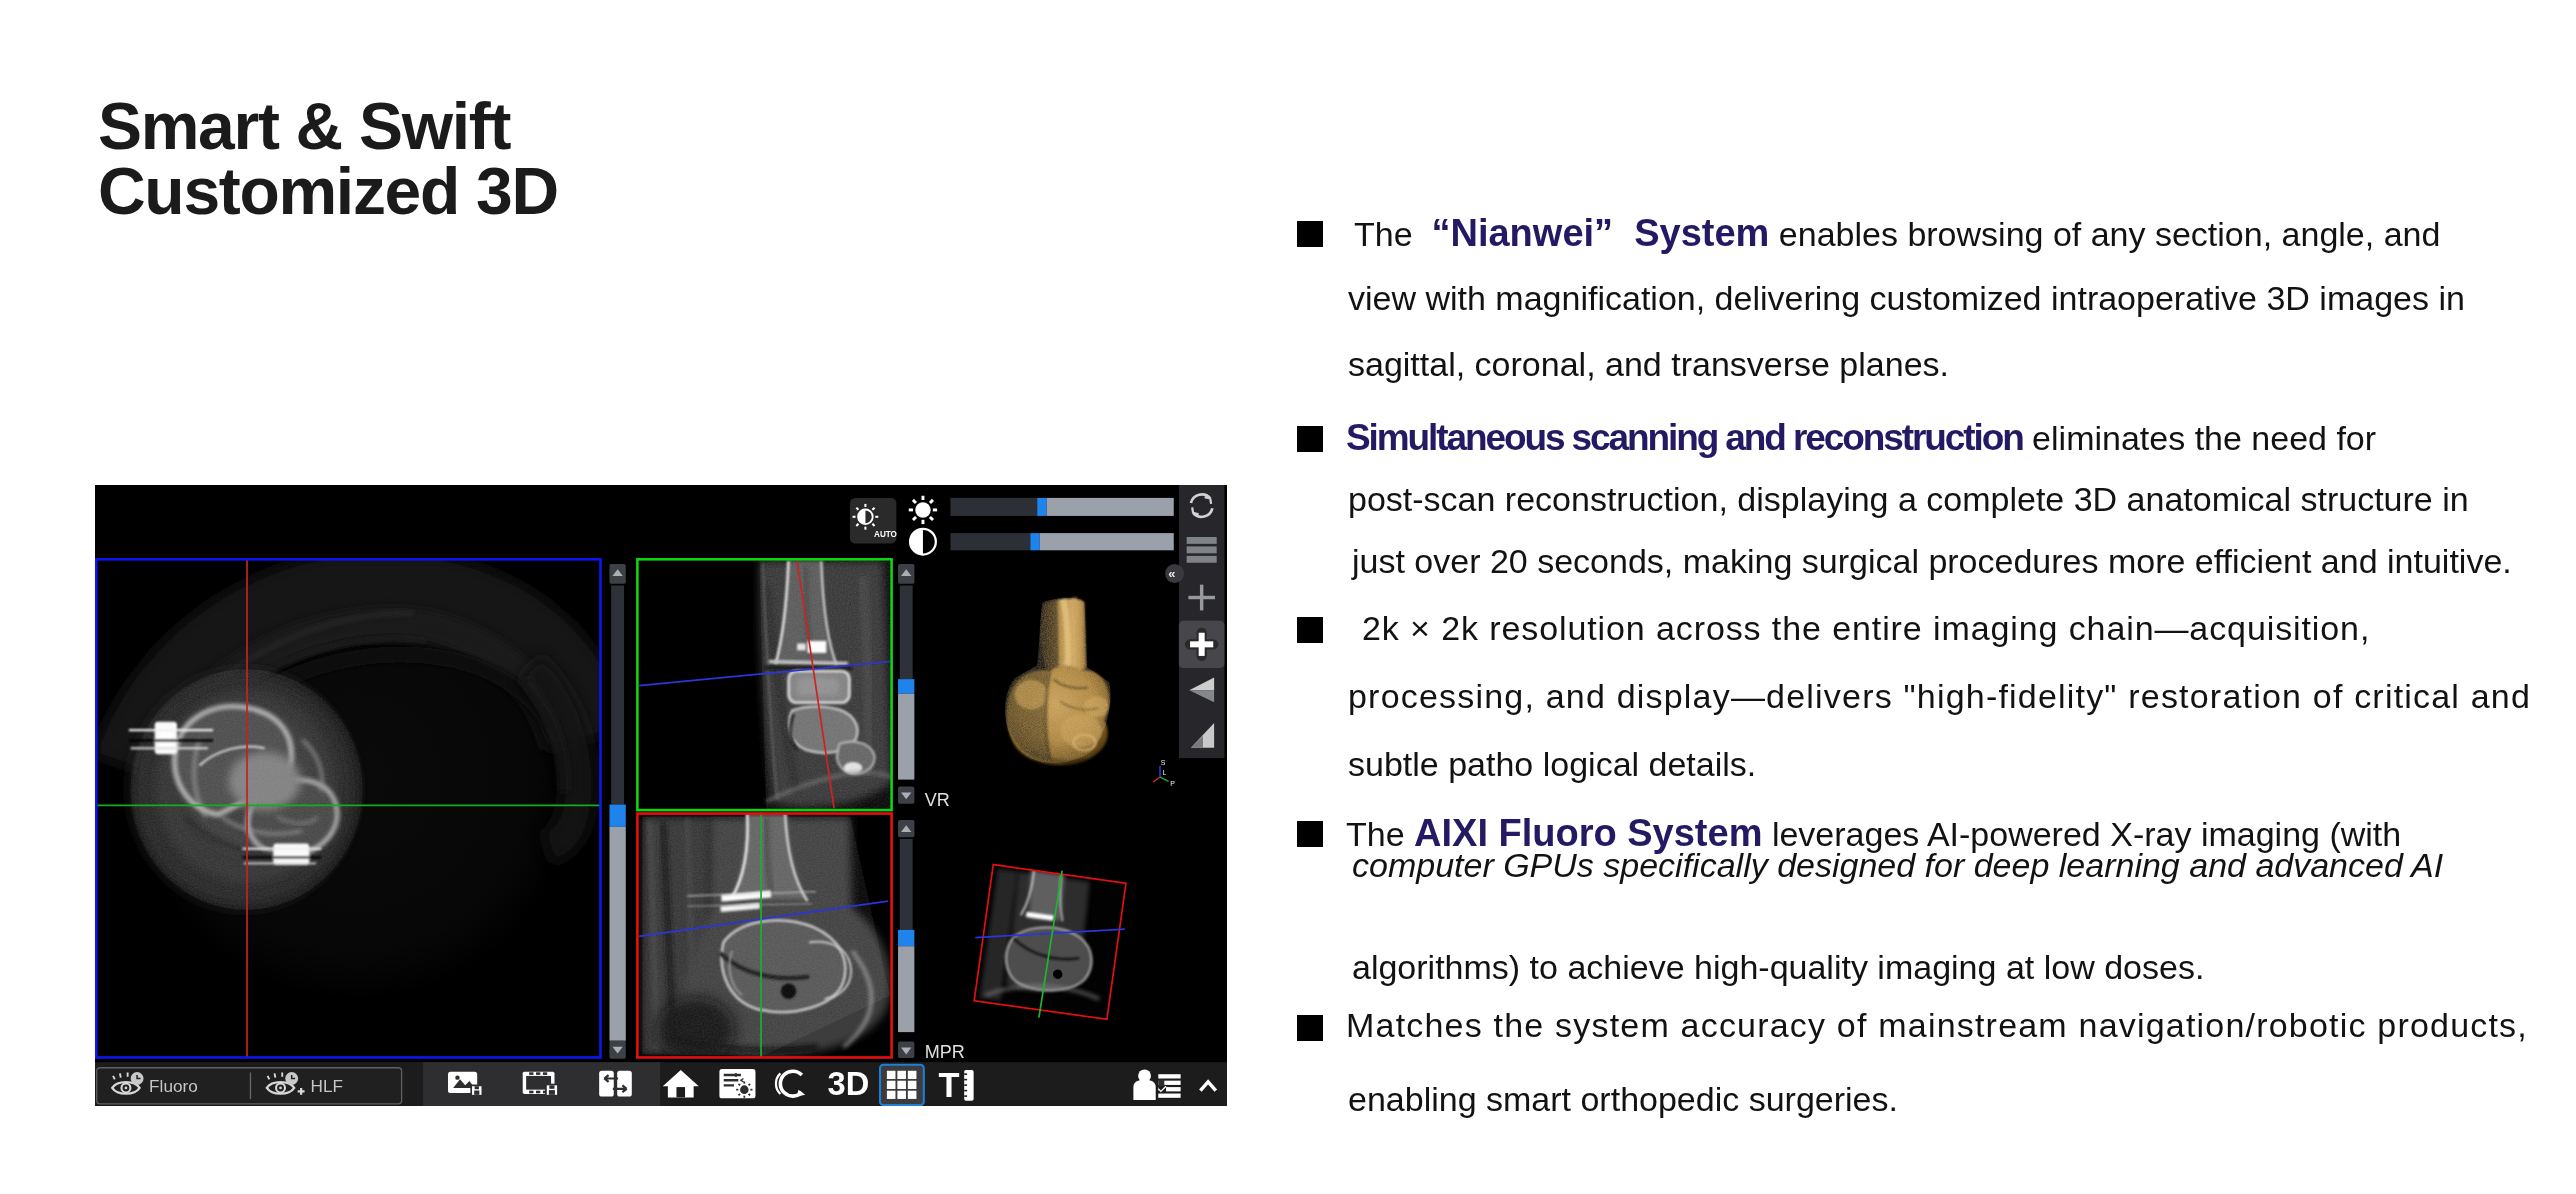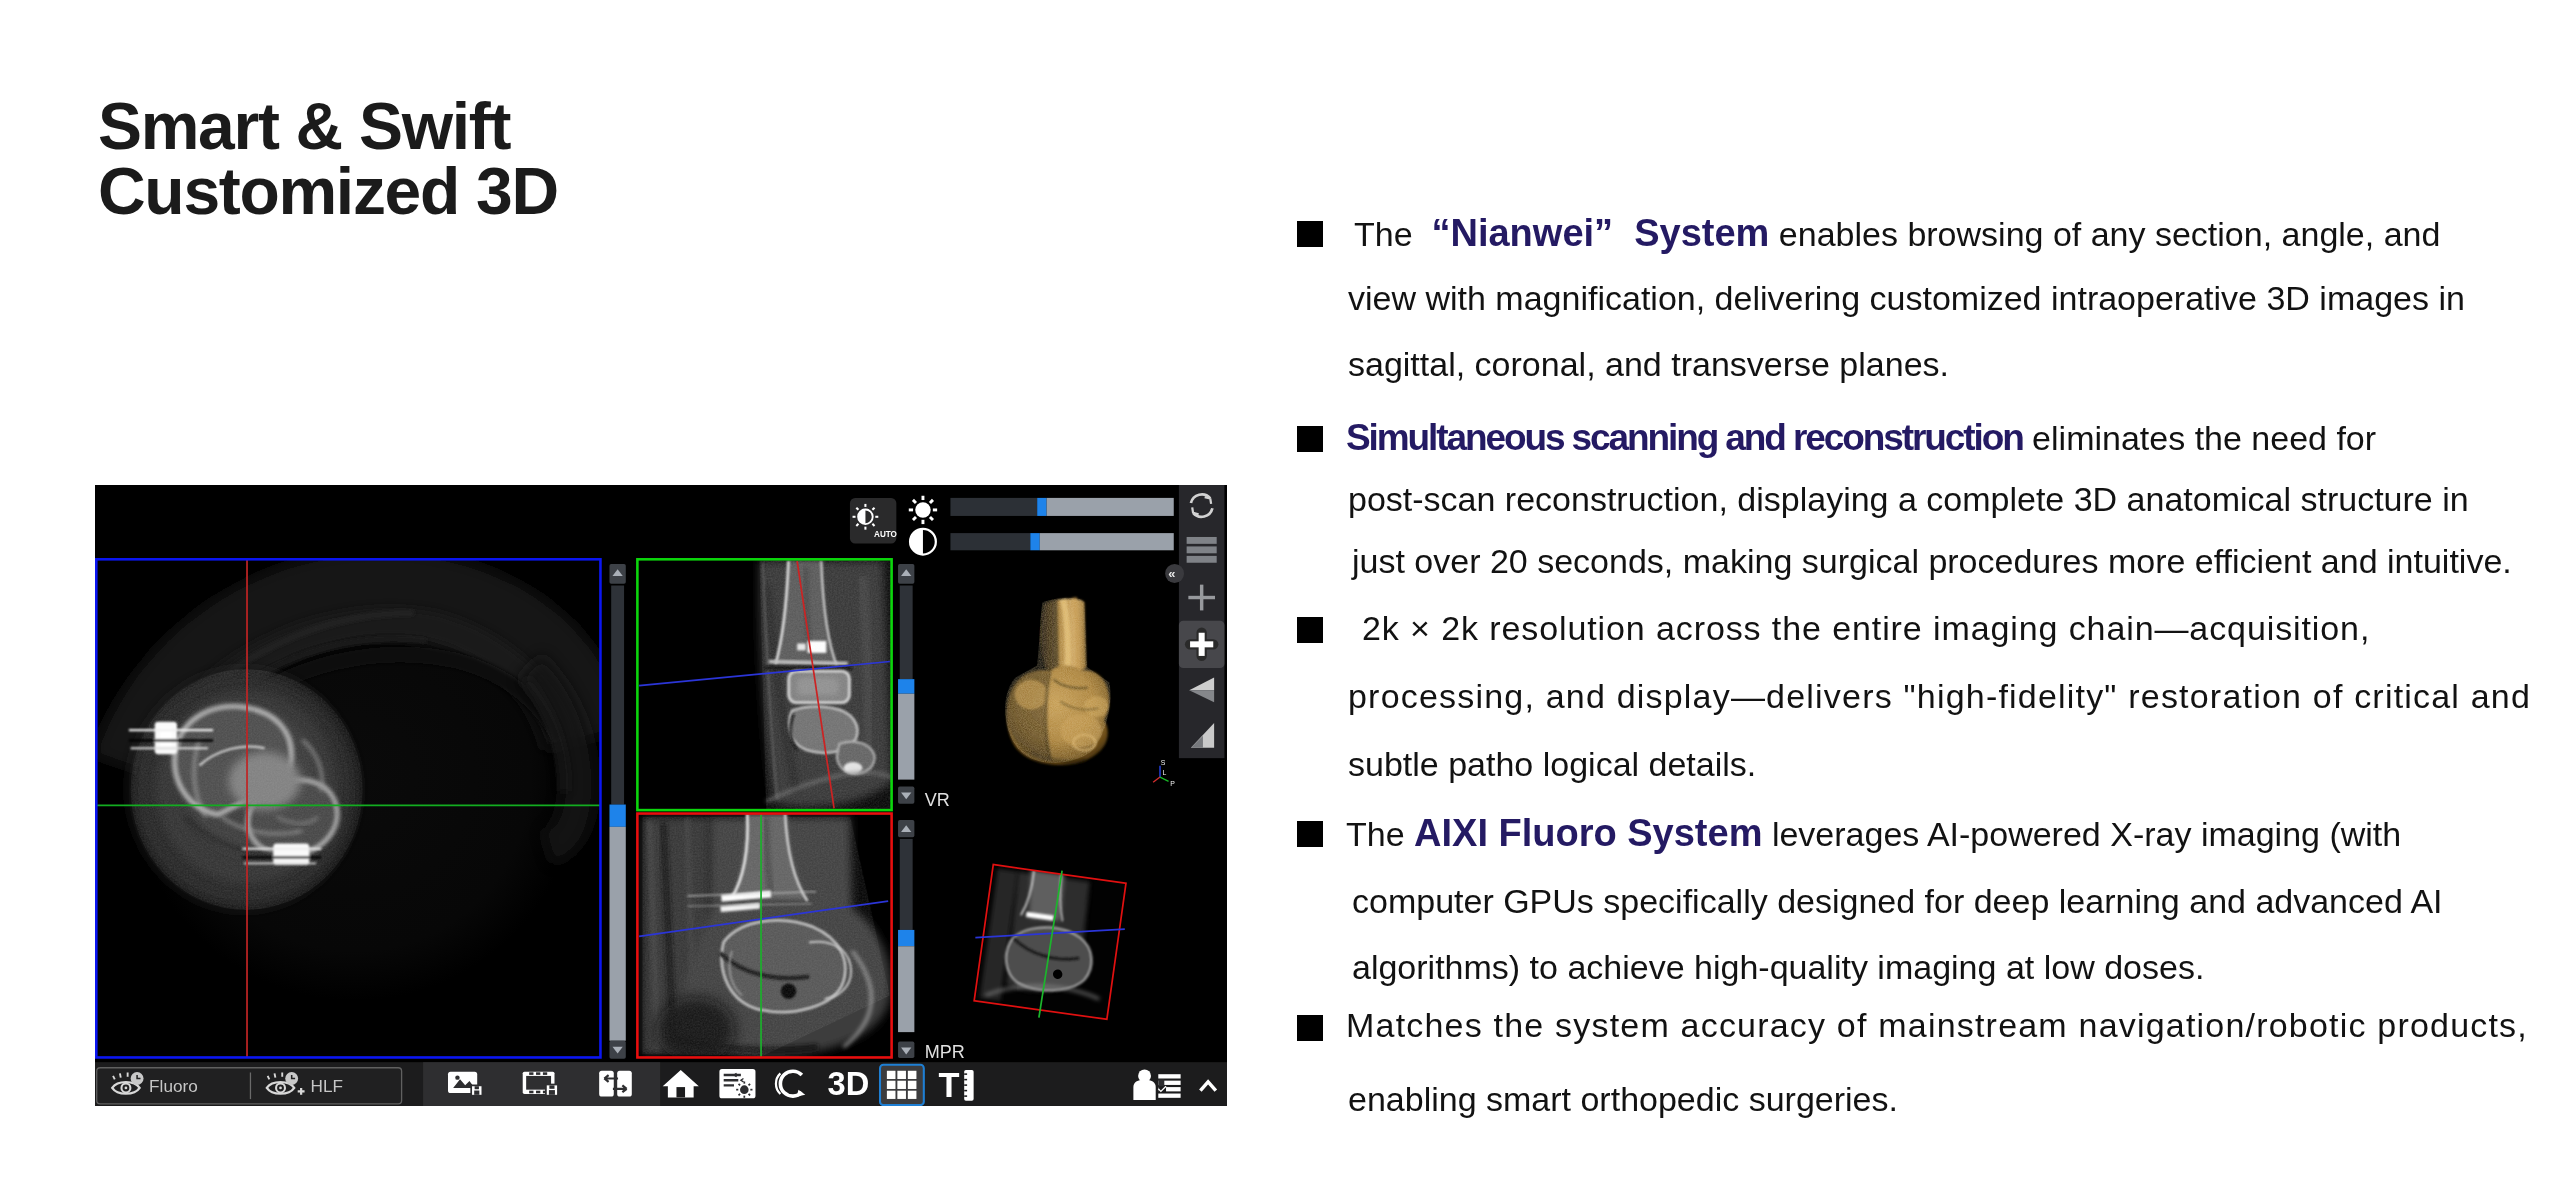--- a/index.html
+++ b/index.html
@@ -430,19 +430,19 @@
 <div class="line" style="left:1348px;top:482px;">post-scan reconstruction, displaying a complete 3D anatomical structure in</div>
 <div class="line" style="left:1352px;top:544px;">just over 20 seconds, making surgical procedures more efficient and intuitive.</div>
 
 <div class="bullet" style="left:1297px;top:617px;"></div>
 <div class="line" style="left:1346px;top:611px;letter-spacing:0.9px;margin-left:16px;">2k × 2k resolution across the entire imaging chain—acquisition,</div>
 <div class="line" style="left:1348px;top:679px;letter-spacing:1.2px;">processing, and display—delivers "high-fidelity" restoration of critical and</div>
 <div class="line" style="left:1348px;top:747px;">subtle patho logical details.</div>
 
 <div class="bullet" style="left:1297px;top:821px;"></div>
 <div class="line" style="left:1346px;top:814px;">The <b class="em1">AIXI Fluoro System</b> leverages AI-powered X-ray imaging (with</div>
-<div class="line" style="left:1352px;top:884px;">computer GPUs specifically designed for deep learning and advanced AI</div>
+<div class="line" style="left:1352px;top:848px;font-style:italic;">computer GPUs specifically designed for deep learning and advanced AI</div>
 <div class="line" style="left:1352px;top:950px;">algorithms) to achieve high-quality imaging at low doses.</div>
 
 <div class="bullet" style="left:1297px;top:1015px;"></div>
 <div class="line" style="left:1346px;top:1008px;letter-spacing:1.2px;">Matches the system accuracy of mainstream navigation/robotic products,</div>
 <div class="line" style="left:1348px;top:1082px;">enabling smart orthopedic surgeries.</div>
 
 
 </body></html>

